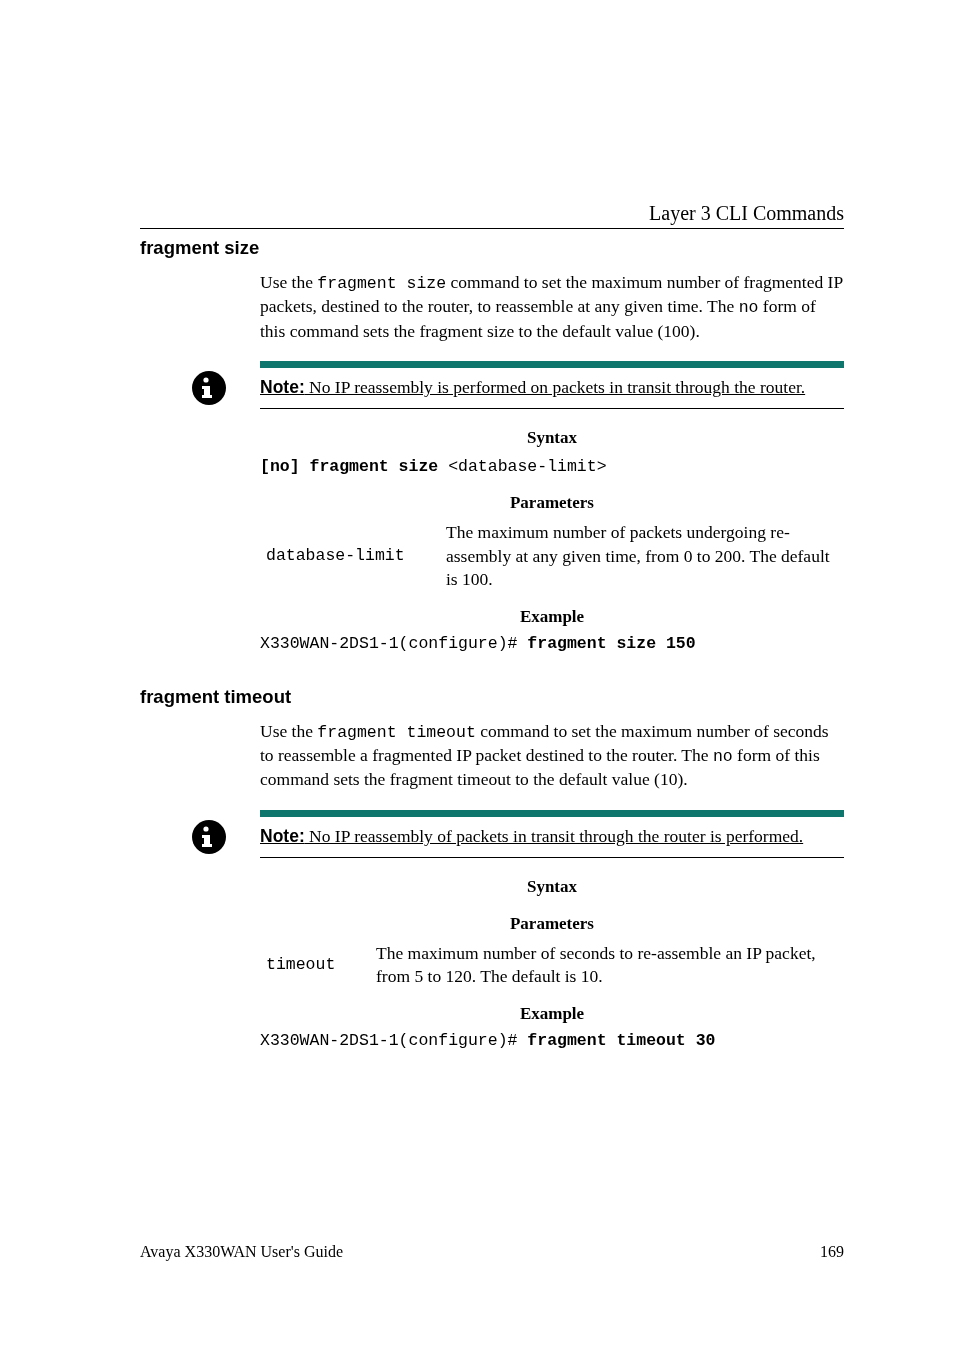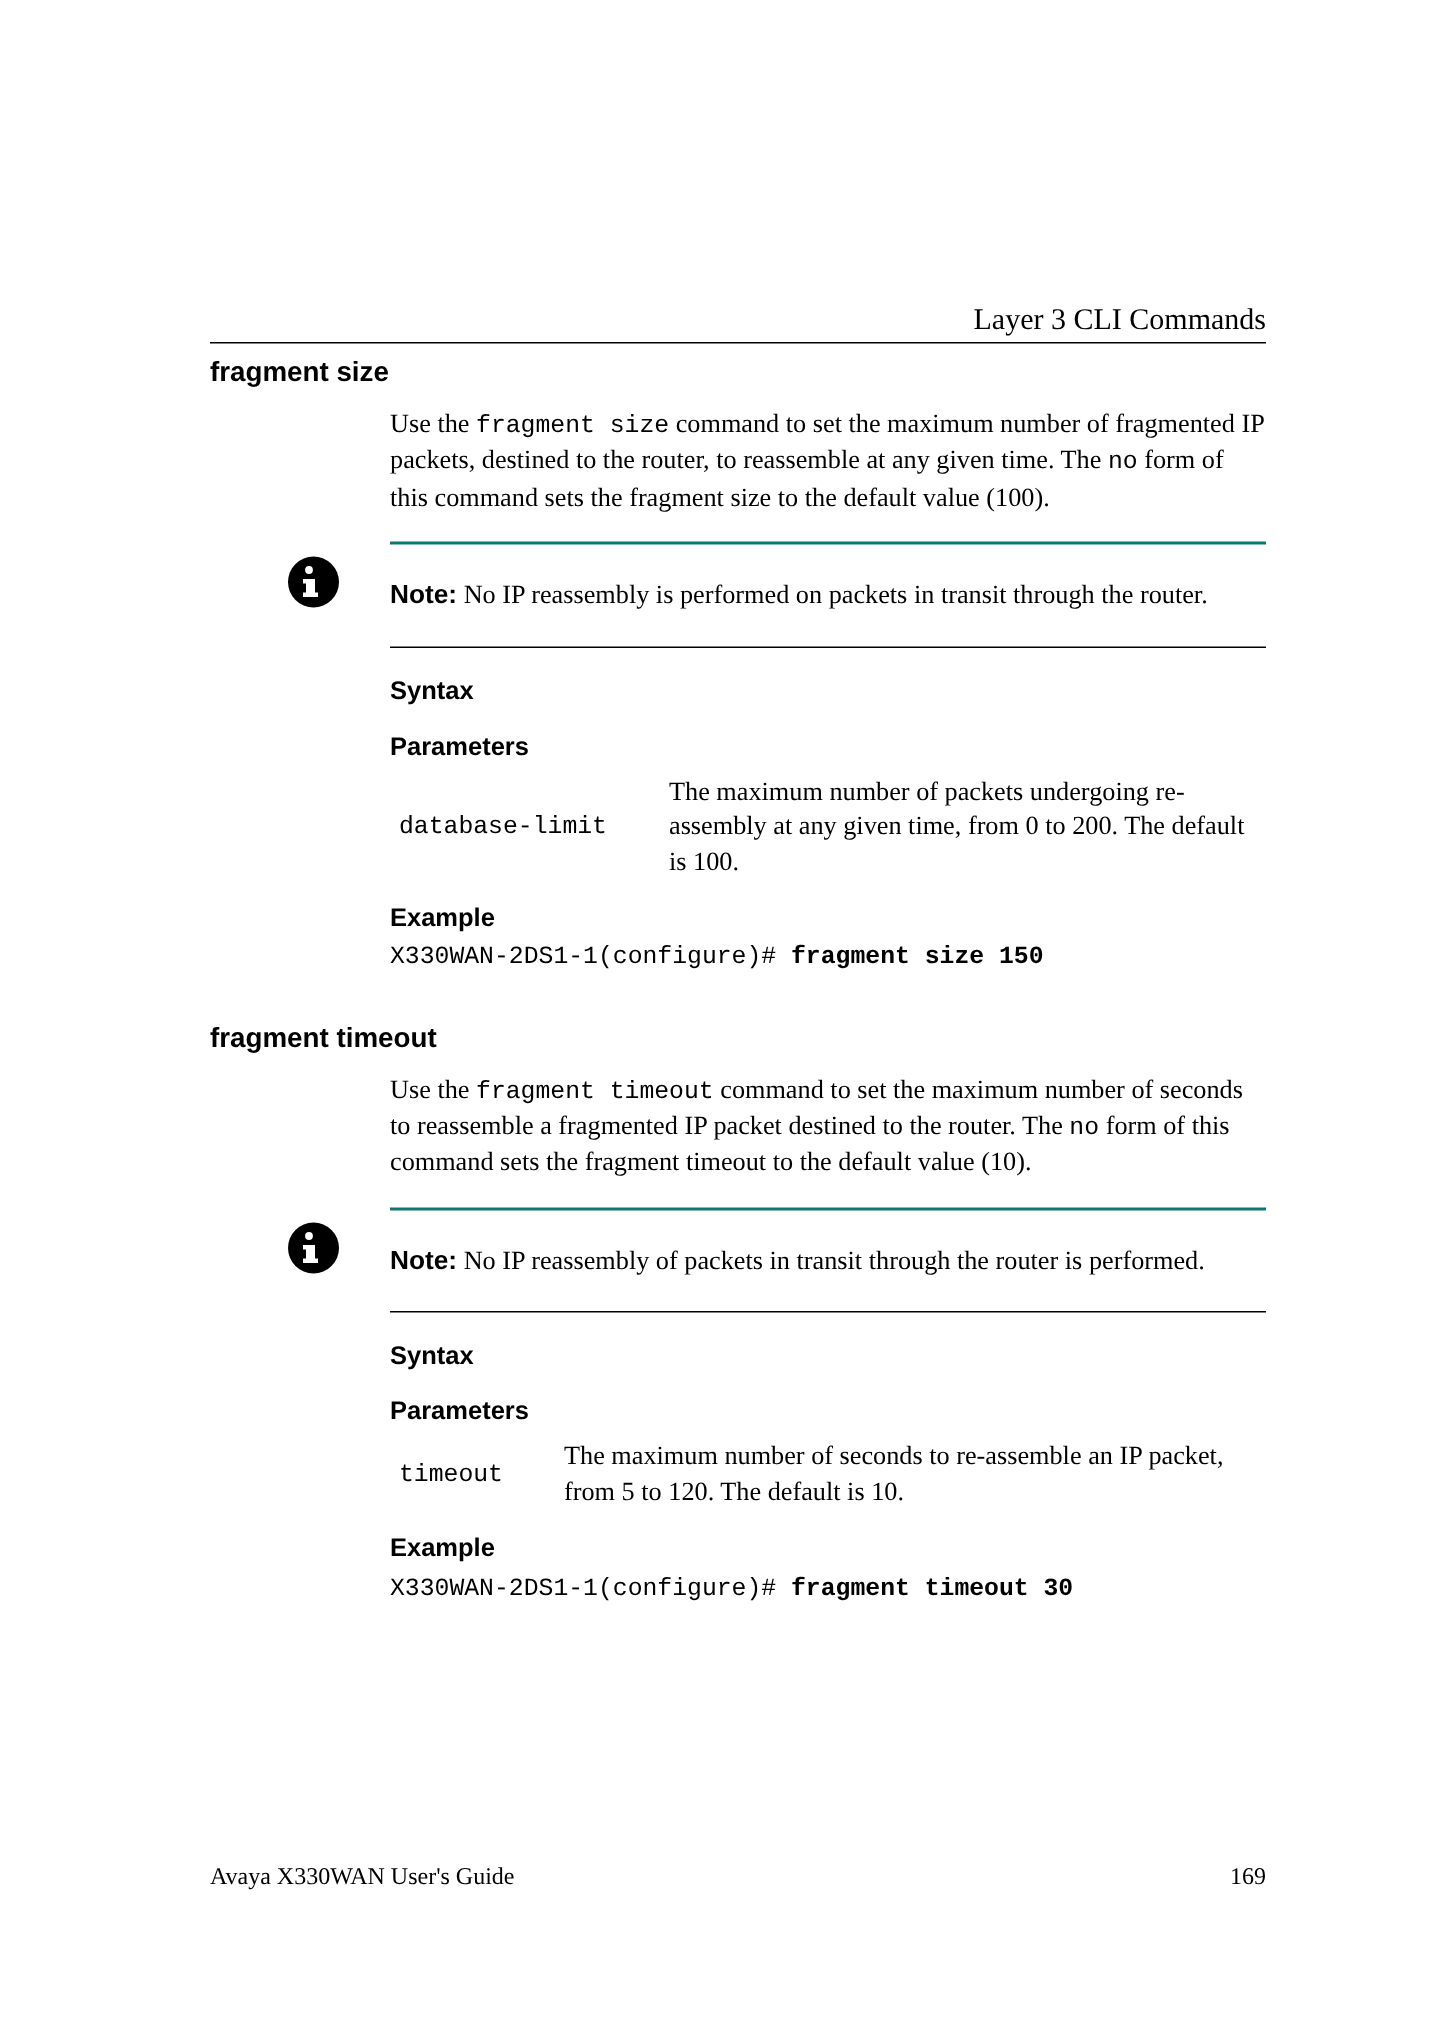--- a/index.html
+++ b/index.html
@@ -46,31 +46,33 @@
     margin-left: 120px;
   }
   .para {
     margin: 6px 0 18px 0;
   }
   .mono {
     font-family: "Courier New", Courier, monospace;
     font-size: 16.5px;
   }
   .sub-heading {
-    font-family: Liberation Sans, sans-serif;
+    font-family: Liberation Serif, serif;
     font-weight: bold;
     font-size: 17px;
     margin: 14px 0 4px 0;
+    text-align: center;
   }
   .note-box {
-    border-top: 2px solid #0f766e;
+    border-top: 7px solid #0f766e;
     border-bottom: 1px solid #000;
-    padding: 22px 0;
+    padding: 8px 0;
     margin: 12px 0 18px 0;
     position: relative;
+    text-decoration: underline;
   }
   .note-wrapper {
     position: relative;
     margin-left: 120px;
   }
   .note-icon {
     position: absolute;
     left: -68px;
     top: 10px;
     width: 34px;
@@ -144,20 +146,23 @@
           <path d="M3 9 L11 9 L11 18 L13 18 L13 21 L3 21 L3 18 L5 18 L5 12 L3 12 Z" fill="#fff"></path>
         </svg>
       </div>
       <div class="note-box">
         <span class="note-label">Note:</span><span>  No IP reassembly is performed on packets in transit through the router.</span>
       </div>
     </div>
 
     <div class="body-block">
       <div class="sub-heading">Syntax</div>
+      <div class="syntax-line">
+        <span class="mono-bold">[no] fragment size </span><span class="mono">&lt;database-limit&gt;</span>
+      </div>
 
       <div class="sub-heading">Parameters</div>
       <div class="params-row">
         <div class="param-name mono" style="width:160px">database-limit</div>
         <div class="param-desc">The maximum number of packets undergoing re-assembly at any given time, from 0 to 200. The default is 100.</div>
       </div>
 
       <div class="sub-heading">Example</div>
       <div class="example-line mono">
         <span>X330WAN-2DS1-1(configure)# </span><b>fragment size 150</b>

